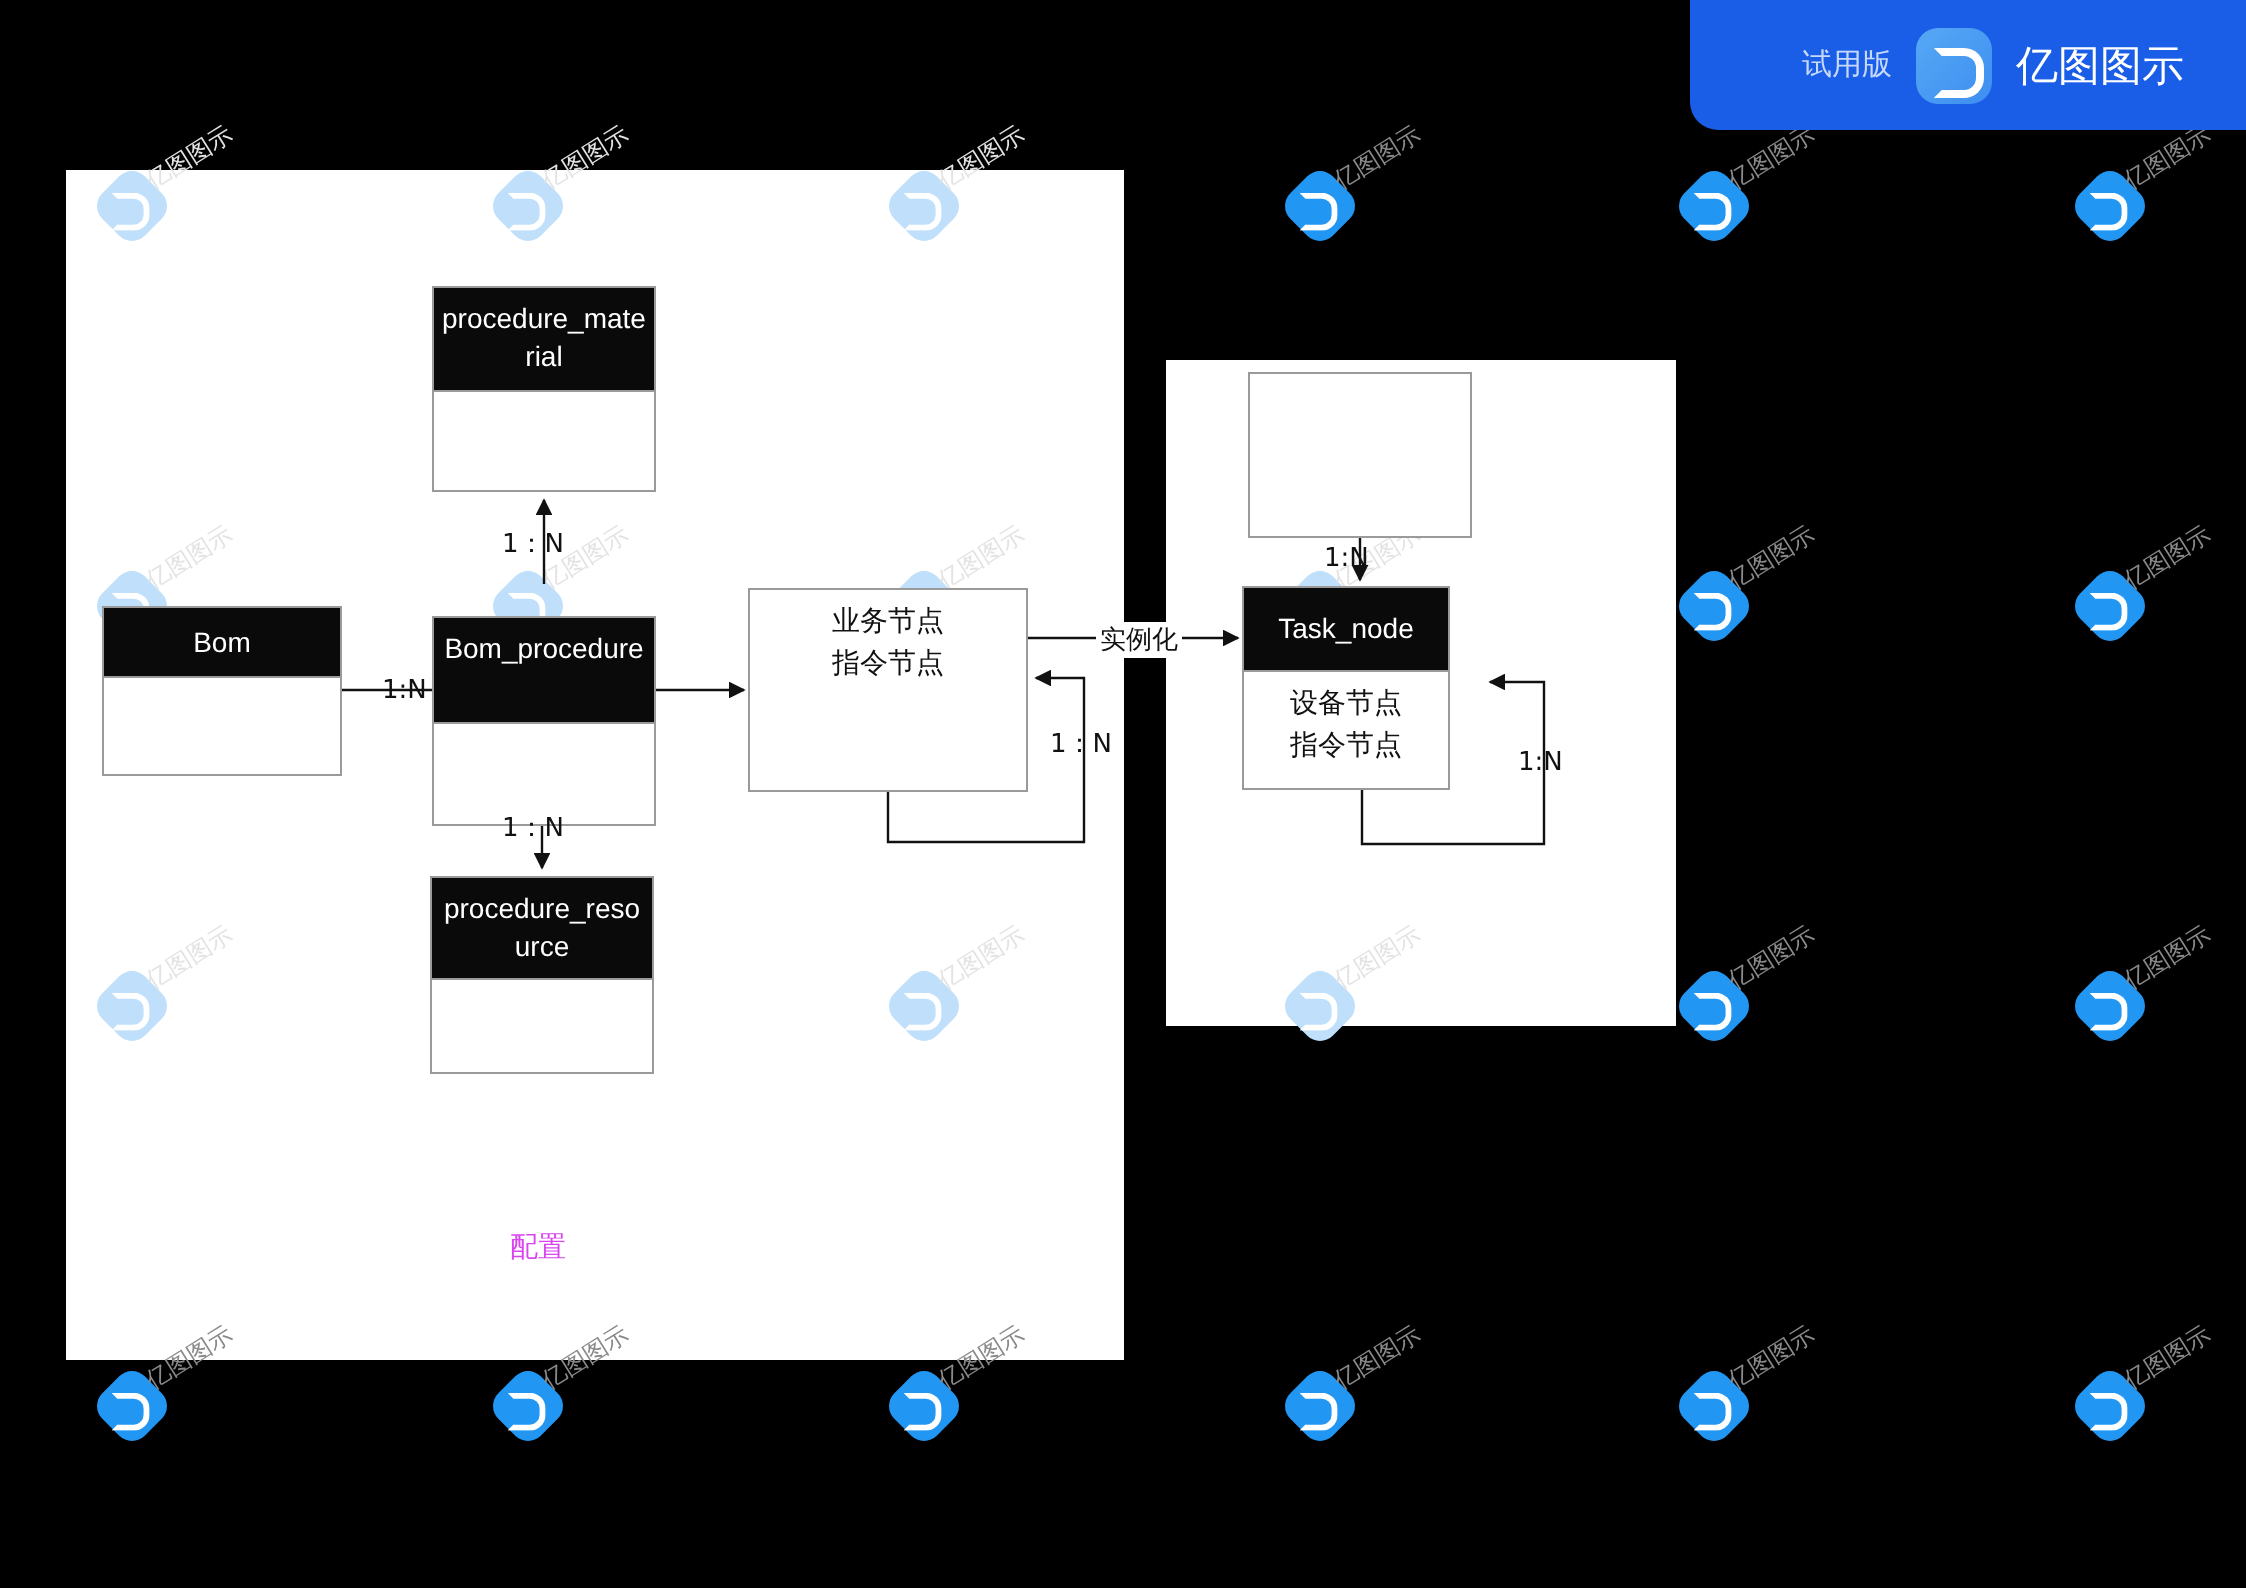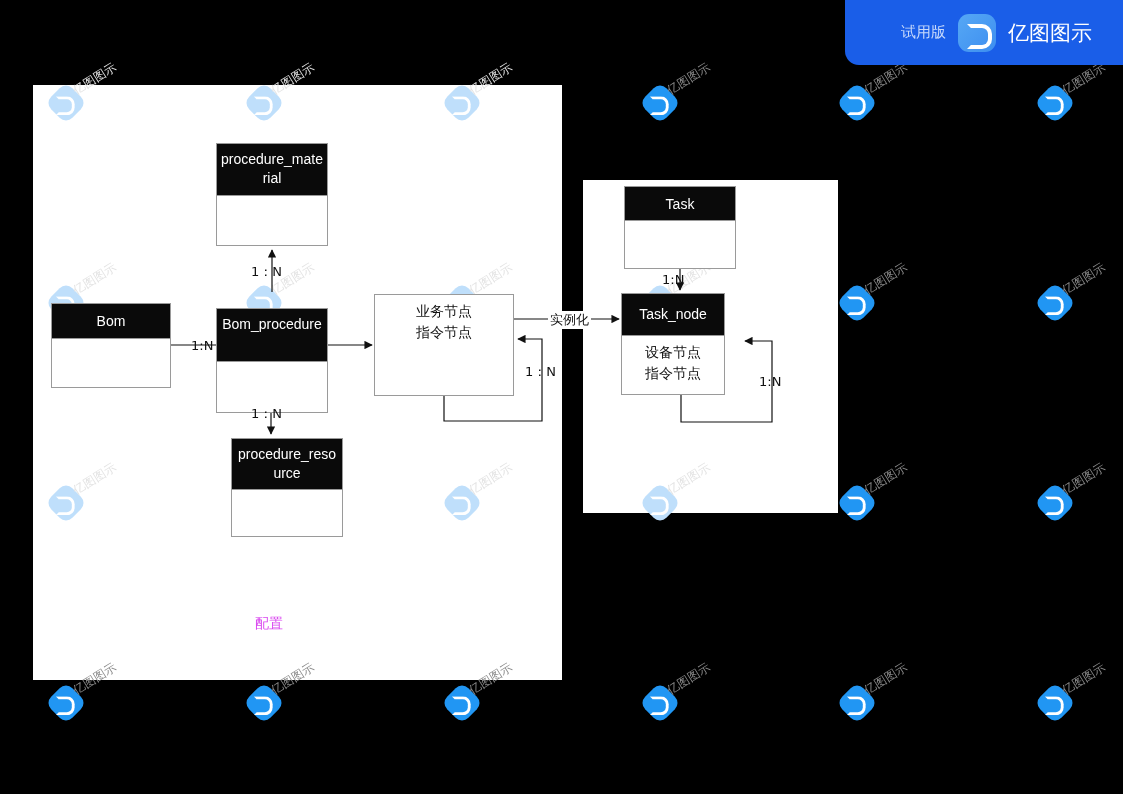--- a/index.html
+++ b/index.html
@@ -147,21 +147,21 @@
   #ent-bom .entity-body { height: 48px; }
 
   #ent-bom-procedure { left: 216px; top: 308px; width: 112px; height: 105px; }
   #ent-bom-procedure .entity-head { height: 53px; }
   #ent-bom-procedure .entity-body { height: 50px; }
 
   #ent-auto-node { left: 374px; top: 294px; width: 140px; height: 102px; }
   #ent-auto-node .entity-head { height: 42px; padding-top: 11px; }
   #ent-auto-node .entity-body { height: 58px; padding-top: 6px; }
 
-  #ent-procedure-resource { left: 215px; top: 438px; width: 112px; height: 99px; margin-left: 16px; }
+  #ent-procedure-resource { left: 215px; top: 438px; width: 112px; height: 99px; }
   #ent-procedure-resource .entity-head { height: 51px; }
   #ent-procedure-resource .entity-body { height: 46px; }
 
   #ent-task { left: 624px; top: 186px; width: 112px; height: 83px; }
   #ent-task .entity-head { height: 34px; padding-top: 8px; }
   #ent-task .entity-body { height: 47px; }
 
   #ent-task-node { left: 621px; top: 293px; width: 104px; height: 102px; }
   #ent-task-node .entity-head { height: 42px; padding-top: 11px; }
   #ent-task-node .entity-body { height: 58px; padding-top: 6px; }
@@ -261,21 +261,20 @@
     <div>指令节点</div>
   </div>
 </div>
 
 <div class="entity" id="ent-procedure-resource">
   <div class="entity-head">procedure_resource</div>
   <div class="entity-body empty"></div>
 </div>
 
 <div class="entity" id="ent-task">
-  <div class="entity-head">Task</div>
   <div class="entity-body empty"></div>
 </div>
 
 <div class="entity" id="ent-task-node">
   <div class="entity-head">Task_node</div>
   <div class="entity-body">
     <div>设备节点</div>
     <div>指令节点</div>
   </div>
 </div>

